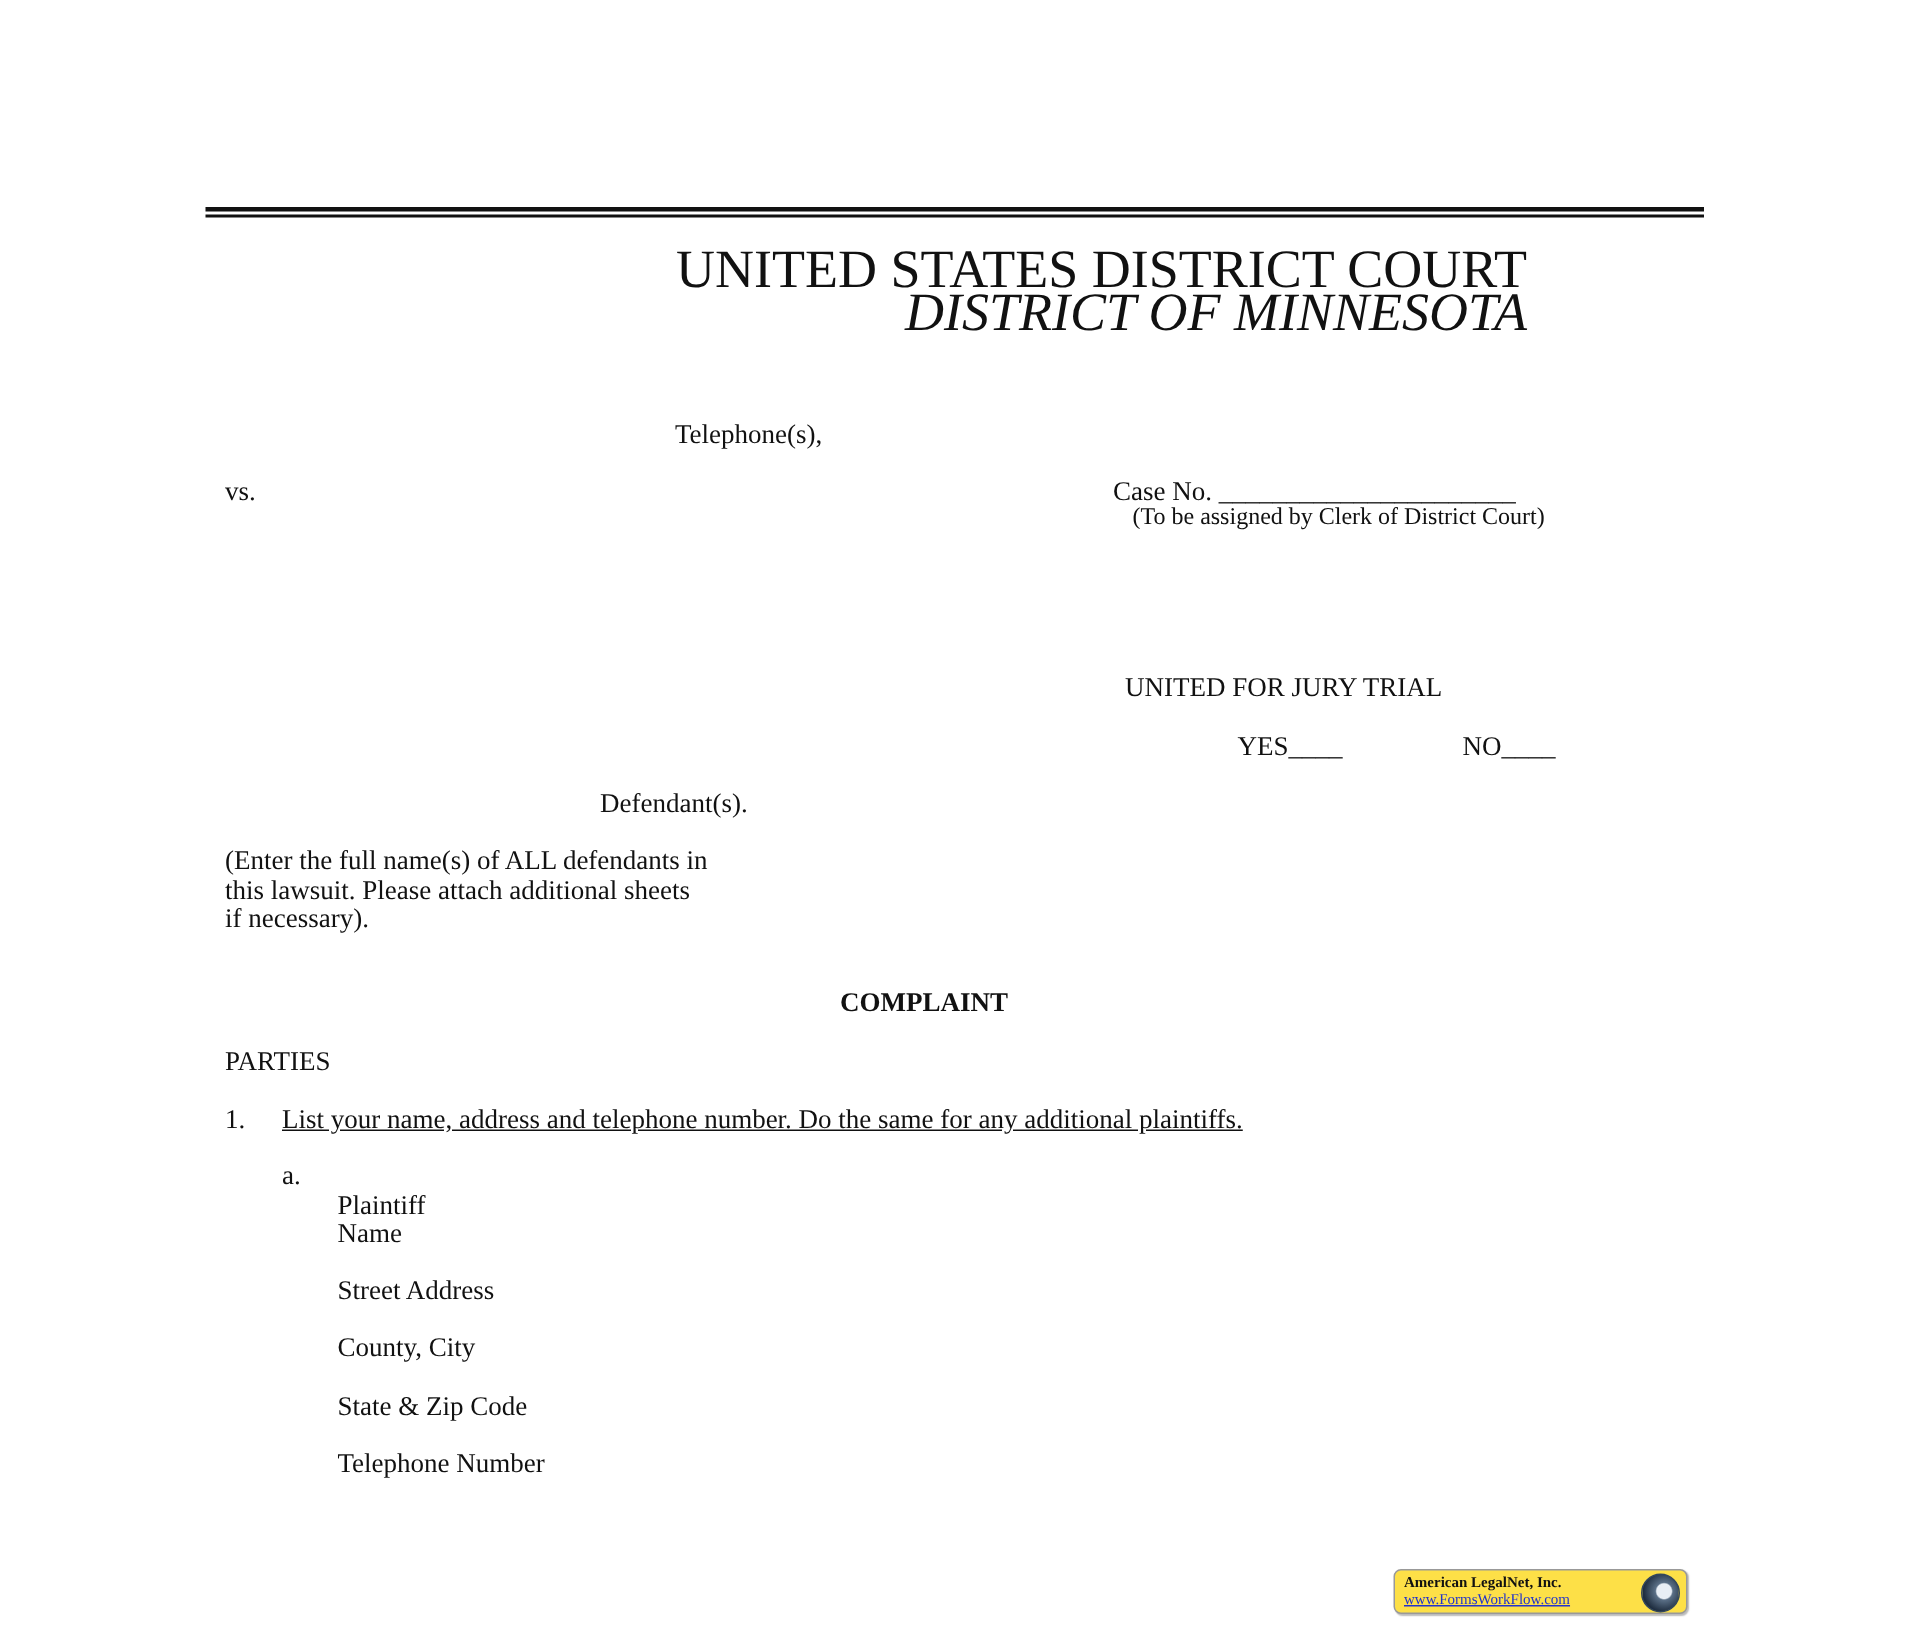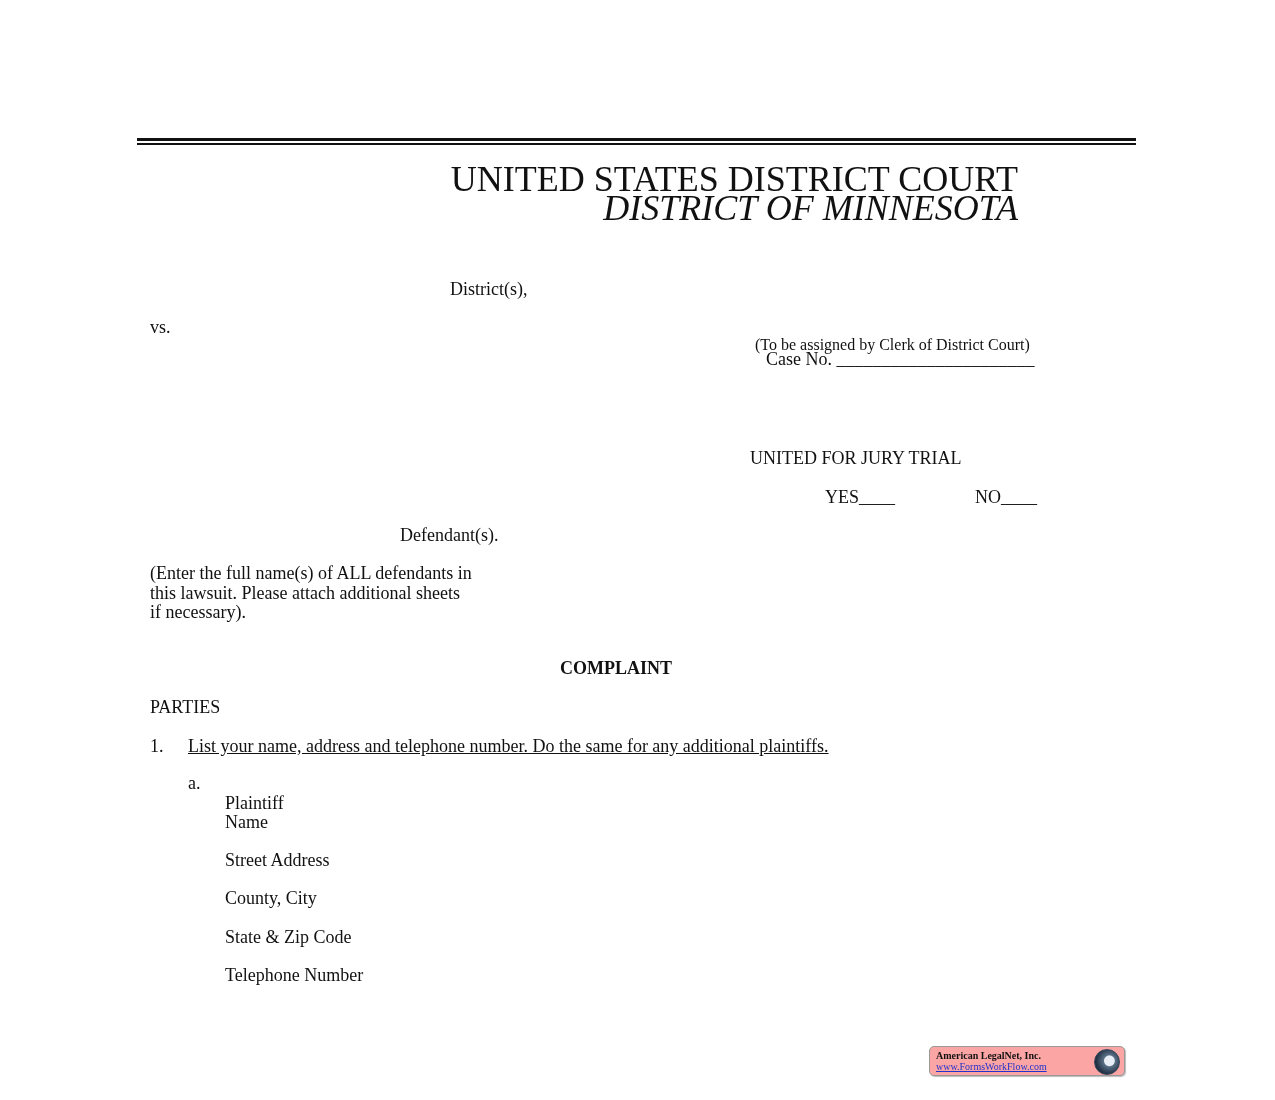--- a/index.html
+++ b/index.html
@@ -9,44 +9,44 @@
     }
     .abs { position: absolute; white-space: nowrap; }
     .rule-top { position: absolute; left: 137px; width: 999px; top: 138px; height: 3px; background: #111; }
     .rule-bot { position: absolute; left: 137px; width: 999px; top: 143px; height: 2px; background: #111; }
     .title { left: 0; width: 1018px; text-align: right; font-size: 36px; line-height: 30px; }
     .t18 { font-size: 18px; line-height: 20px; }
     .t16 { font-size: 16px; line-height: 18px; }
     .bold-u { font-weight: bold; }
     .logo {
       position: absolute; left: 929px; top: 1046px; width: 194px; height: 28px;
-      border: 1px solid #999; border-radius: 5px; background: #fca5a5;
+      border: 1px solid #999; border-radius: 5px; background: #fde047;
       box-shadow: 1px 1px 1px #bbb;
     }
     .logo .co { position: absolute; left: 6px; top: 3px; font-size: 10px; font-weight: bold; line-height: 11px; }
     .logo .url { position: absolute; left: 6px; top: 14px; font-size: 10px; line-height: 11px; color: #2233cc; text-decoration: underline; }
     .logo .globe {
       position: absolute; right: 4px; top: 2px; width: 24px; height: 24px; border-radius: 50%;
       background: radial-gradient(circle at 60% 45%, #e8eef5 0 25%, #5a6f86 30%, #1f2e40 70%);
       border: 1px solid #33475c;
     }
   </style>
 </head>
 <body>
 
 <div class="rule-top"></div>
 <div class="rule-bot"></div>
 
 <div class="abs title" style="top:164px;">UNITED STATES DISTRICT COURT</div>
 <div class="abs title" style="top:193px;font-style:italic;">DISTRICT OF MINNESOTA</div>
 
-<div class="abs t18" style="left:450px; top:279px;">District(s),</div>
+<div class="abs t18" style="left:450px; top:279px;">Telephone(s),</div>
 <div class="abs t18" style="left:150px; top:317px;">vs.</div>
 
-<div class="abs t18" style="left:766px; top:317px;margin-top:32px;">Case No. ______________________</div>
+<div class="abs t18" style="left:742px; top:317px;">Case No. ______________________</div>
 <div class="abs t16" style="left:755px; top:336px;">(To be assigned by Clerk of District Court)</div>
 
 <div class="abs t18" style="left:750px; top:448px;">UNITED FOR JURY TRIAL</div>
 <div class="abs t18" style="left:825px; top:487px;">YES____</div>
 <div class="abs t18" style="left:975px; top:487px;">NO____</div>
 
 <div class="abs t18" style="left:400px; top:525px;">Defendant(s).</div>
 
 <div class="abs t18" style="left:150px; top:563px;">(Enter the full name(s) of ALL defendants in</div>
 <div class="abs t18" style="left:150px; top:583px;text-align:center;">this lawsuit.  Please attach additional sheets</div>

